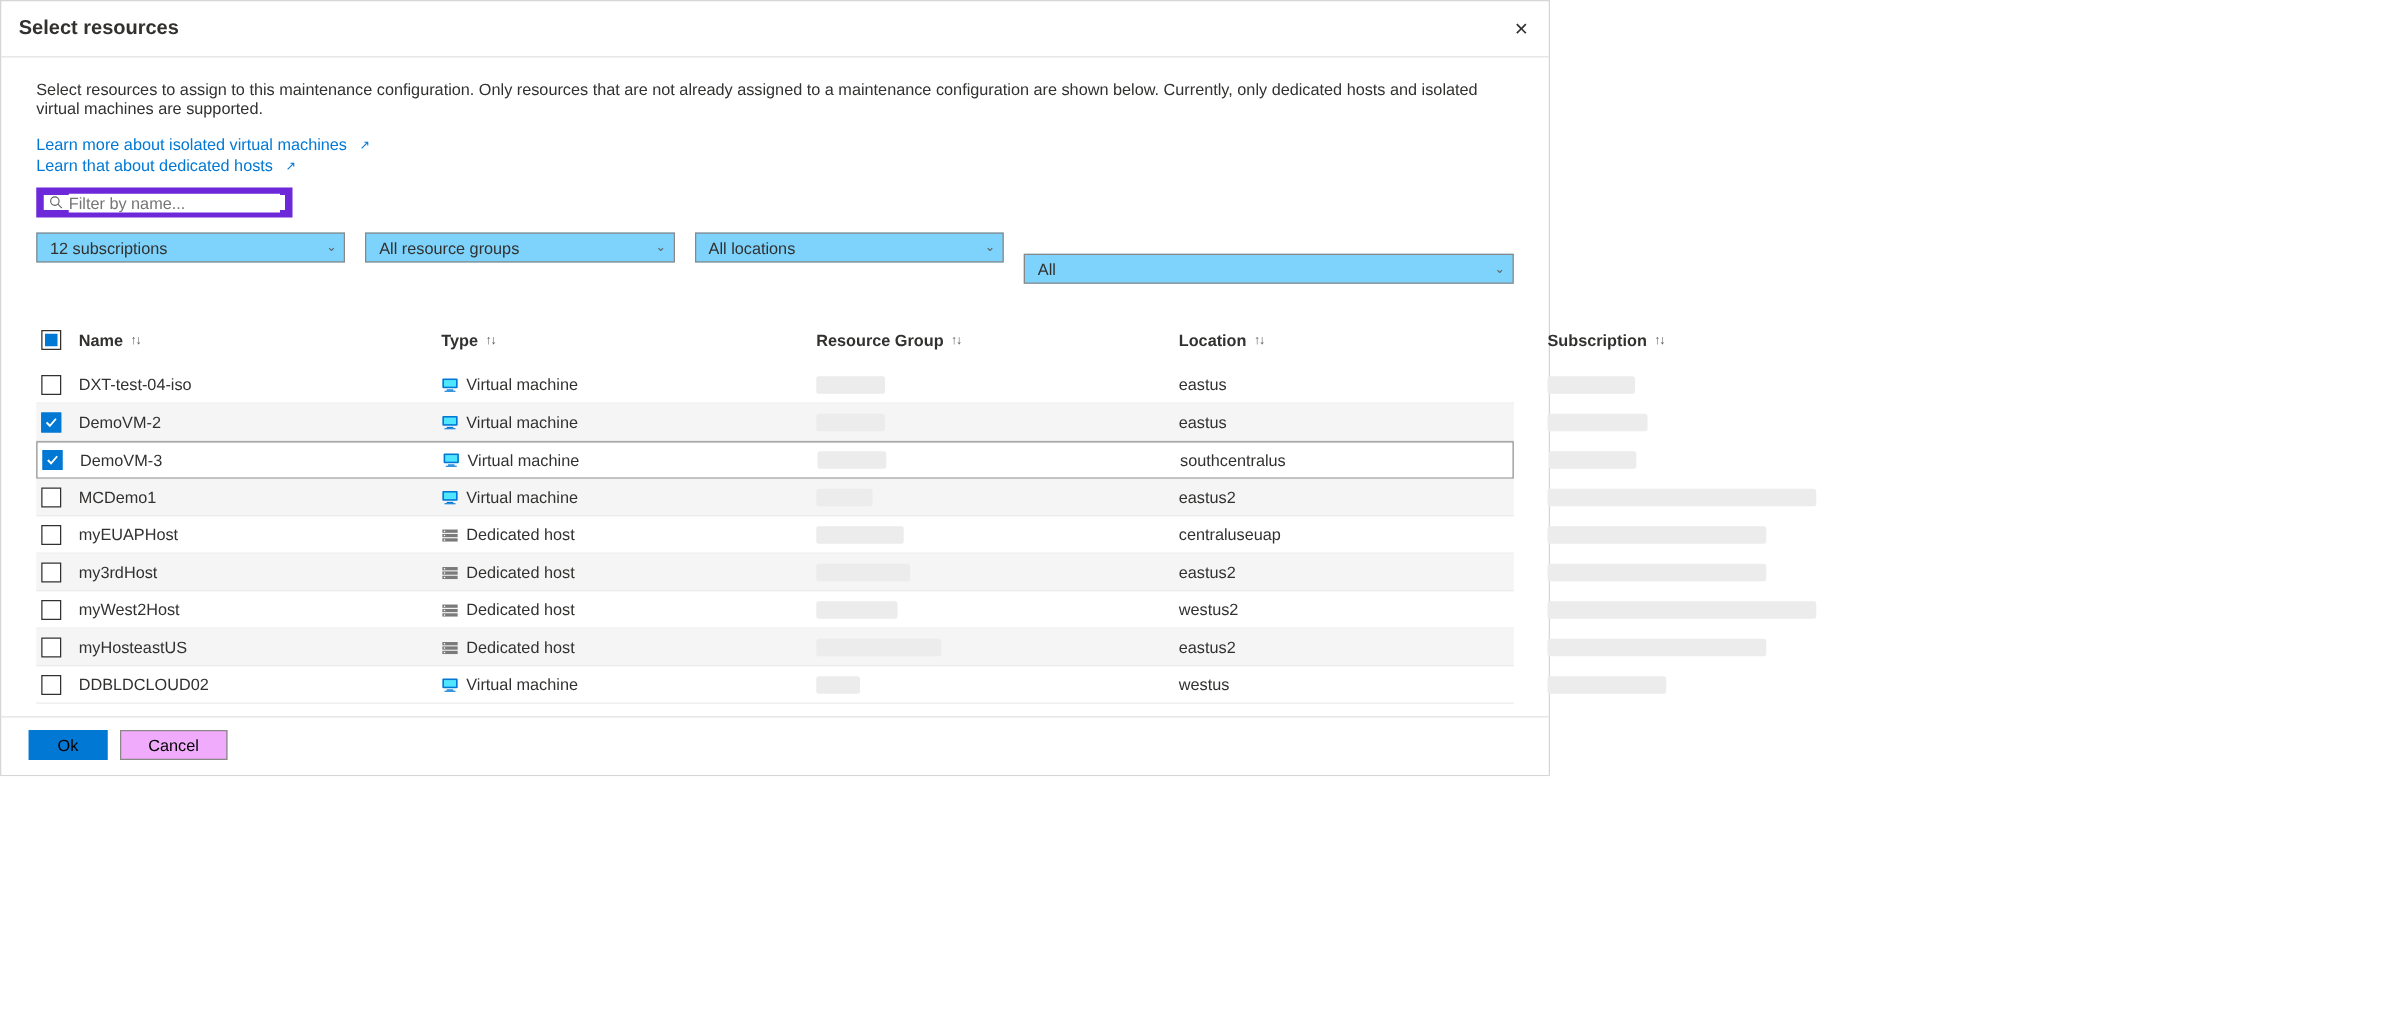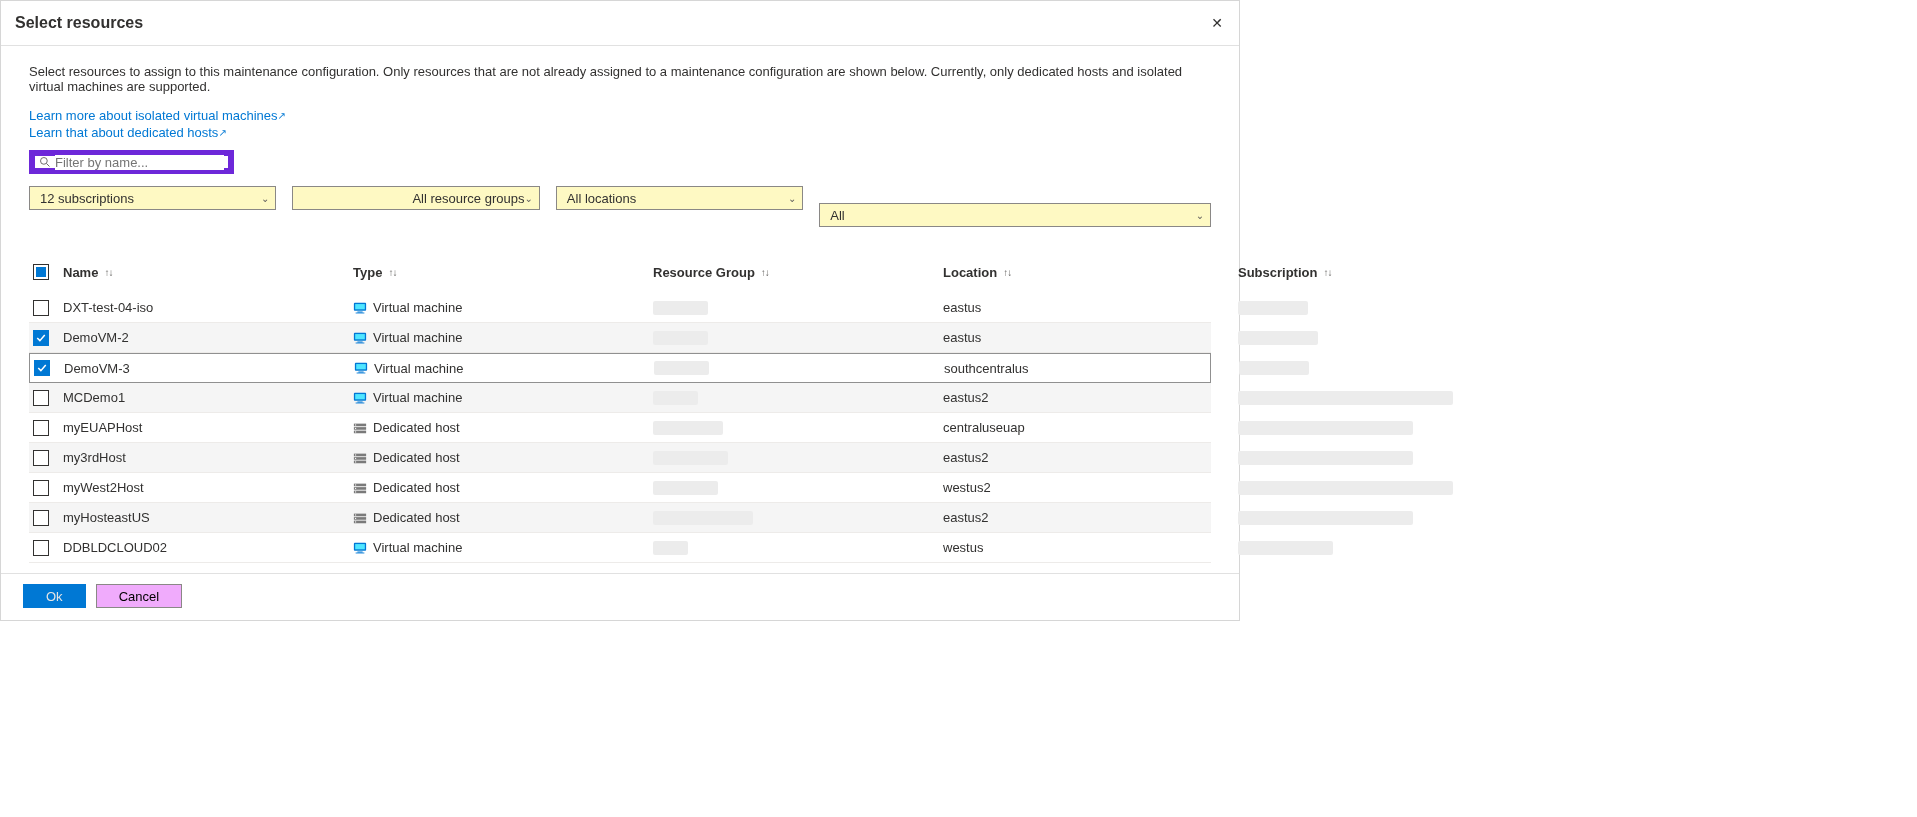--- a/index.html
+++ b/index.html
@@ -21,21 +21,21 @@
   padding: 10px 12px 10px 14px;
   border-bottom: 1px solid #e1e1e1;
 }
 .header h1 {
   font-size: 16px;
   font-weight: 600;
 }
 .close-icon { cursor: pointer; font-size: 14px; color: #323130; padding: 4px; }
 .body { padding: 18px 28px 10px 28px; }
 .desc { margin-bottom: 14px; font-size: 13px; }
-.link { color: #0078d4; text-decoration: none; cursor: pointer; font-size: 13px; display: inline-flex; align-items: center; gap: 0; }
+.link { color: #0078d4; text-decoration: none; cursor: pointer; font-size: 13px; display: inline-flex; align-items: center; gap: 10px; }
 .ext-icon { font-size: 10px; }
 .links-block { margin-bottom: 10px; }
 .links-block div { margin-bottom: 2px; }
 .filter-input {
   width: 205px;
   height: 24px;
   border: 6px solid #6d28d9;
   padding: 0 4px;
   display: flex;
   align-items: center;
@@ -50,26 +50,26 @@
 .subs-line b { font-weight: 600; }
 .dropdown-row { display: flex; gap: 16px; margin-bottom: 30px; }
 .dropdown {
   border: 1px solid #8a8886;
   height: 24px;
   display: flex;
   align-items: center;
   justify-content: space-between;
   padding: 0 6px 0 10px;
   cursor: pointer;
-  background: #fef9c3;
+  background: #7dd3fc;
   font-size: 13px;
 }
 .dropdown .chevron { font-size: 10px; color: #605e5c; }
 .dd1 { width: 320px; }
-.dd2 { width: 320px; justify-content: flex-end; }
+.dd2 { width: 320px; }
 .dd3 { width: 320px; gap: 47px; }
 .dd4 { width: 510px; margin-top: 17px; }
 
 .table { width: 100%; }
 .th-row, .td-row {
   display: grid;
   grid-template-columns: 30px 290px 300px 290px 295px 290px;
   align-items: center;
   height: 30px;
   border-bottom: 1px solid #edebe9;
@@ -110,21 +110,21 @@
   gap: 10px;
 }
 .btn {
   height: 24px;
   padding: 0 22px;
   font-size: 13px;
   border: 1px solid #8a8886;
   background: #f0abfc;
   cursor: pointer;
 }
-.btn.primary { background: #0078d4; color: #e5e5e5; border-color: #0078d4; text-align: center; }
+.btn.primary { background: #0078d4; color: #000000; border-color: #0078d4; text-align: center; }
 </style>
 </head>
 <body>
 
 <div class="panel">
   <div class="header">
     <h1>Select resources</h1>
     <span class="close-icon">✕</span>
   </div>
 

